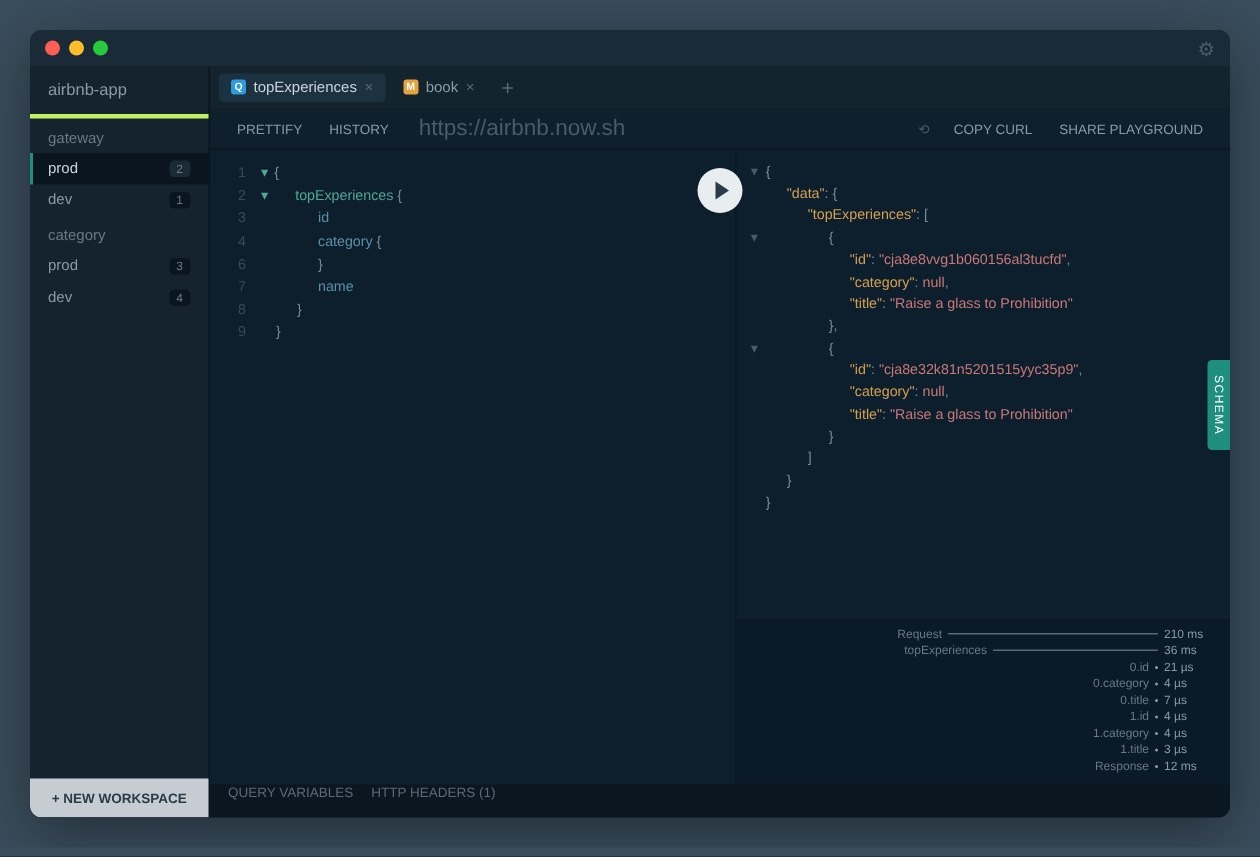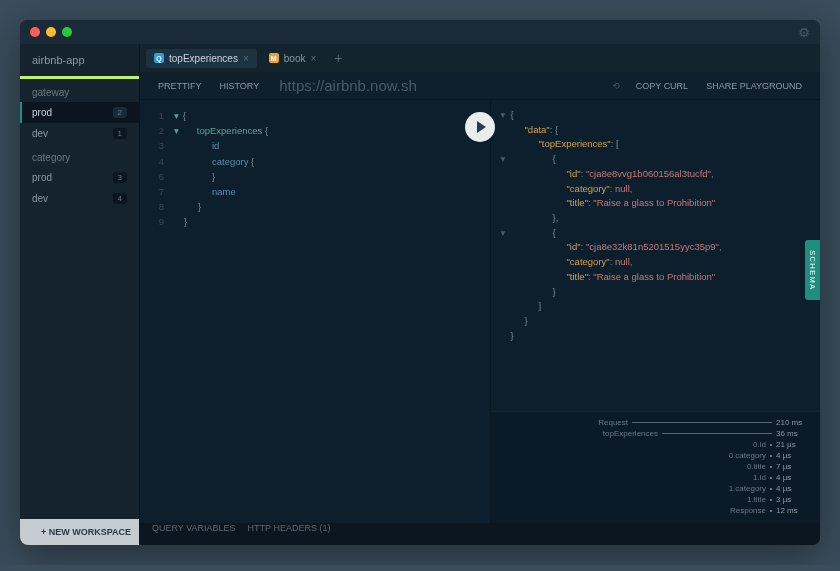--- a/index.html
+++ b/index.html
@@ -11,21 +11,21 @@
 .dot.r{background:#ff5f56}.dot.y{background:#ffbd2e}.dot.g{background:#27c93f}
 .titlebar .gear{position:absolute;right:10px;color:#4a5a66;font-size:13px}
 .body{flex:1;display:flex;overflow:hidden}
 .sidebar{width:120px;background:#15232e;display:flex;flex-direction:column;border-right:1px solid #0a1520}
 .app-title{padding:10px 12px;font-size:11px;color:#8a99a5;border-bottom:3px solid #bef264}
 .sb-section{padding:8px 12px 4px;font-size:10px;color:#6a7985}
 .sb-item{padding:5px 12px;font-size:10px;color:#8a99a5;display:flex;justify-content:space-between;align-items:center;cursor:pointer}
 .sb-item.active{background:#0a1520;border-left:2px solid #1e8e7e;padding-left:10px;color:#c8d4dd}
 .badge{background:#0a1520;color:#6a7985;font-size:8px;padding:1px 5px;border-radius:3px}
 .sb-item.active .badge{background:#1a2a36}
-.new-ws{margin-top:auto;background:#c5cdd3;color:#2a3a46;font-size:9px;padding:8px;text-align:right;cursor:pointer;font-weight:600}
+.new-ws{margin-top:auto;background:#c5cdd3;color:#2a3a46;font-size:9px;padding:8px;text-align:center;cursor:pointer;font-weight:600}
 .main{flex:1;display:flex;flex-direction:column;background:#0d1f2d;overflow:hidden}
 .tabs{height:28px;background:#14242f;display:flex;align-items:center;padding:0 6px;gap:4px}
 .tab{padding:4px 8px;font-size:10px;display:flex;align-items:center;gap:5px;cursor:pointer;color:#8a99a5}
 .tab.active{background:#1c3240;border-radius:3px;color:#c8d4dd}
 .tab .sq{width:10px;height:10px;border-radius:2px;display:inline-flex;align-items:center;justify-content:center;font-size:7px;color:#fff;font-weight:bold}
 .tab .sq.q{background:#2d9cdb}.tab .sq.m{background:#e6a23c}
 .tab .x{color:#5a6975;font-size:10px}
 .addtab{color:#5a6975;font-size:14px;padding:0 6px;cursor:pointer}
 .toolbar{height:28px;background:#0f1f2c;display:flex;align-items:center;padding:0 10px;gap:2px;font-size:9px;color:#8a99a5;border-bottom:1px solid #0a1720}
 .tbtn{padding:4px 8px;cursor:pointer}

